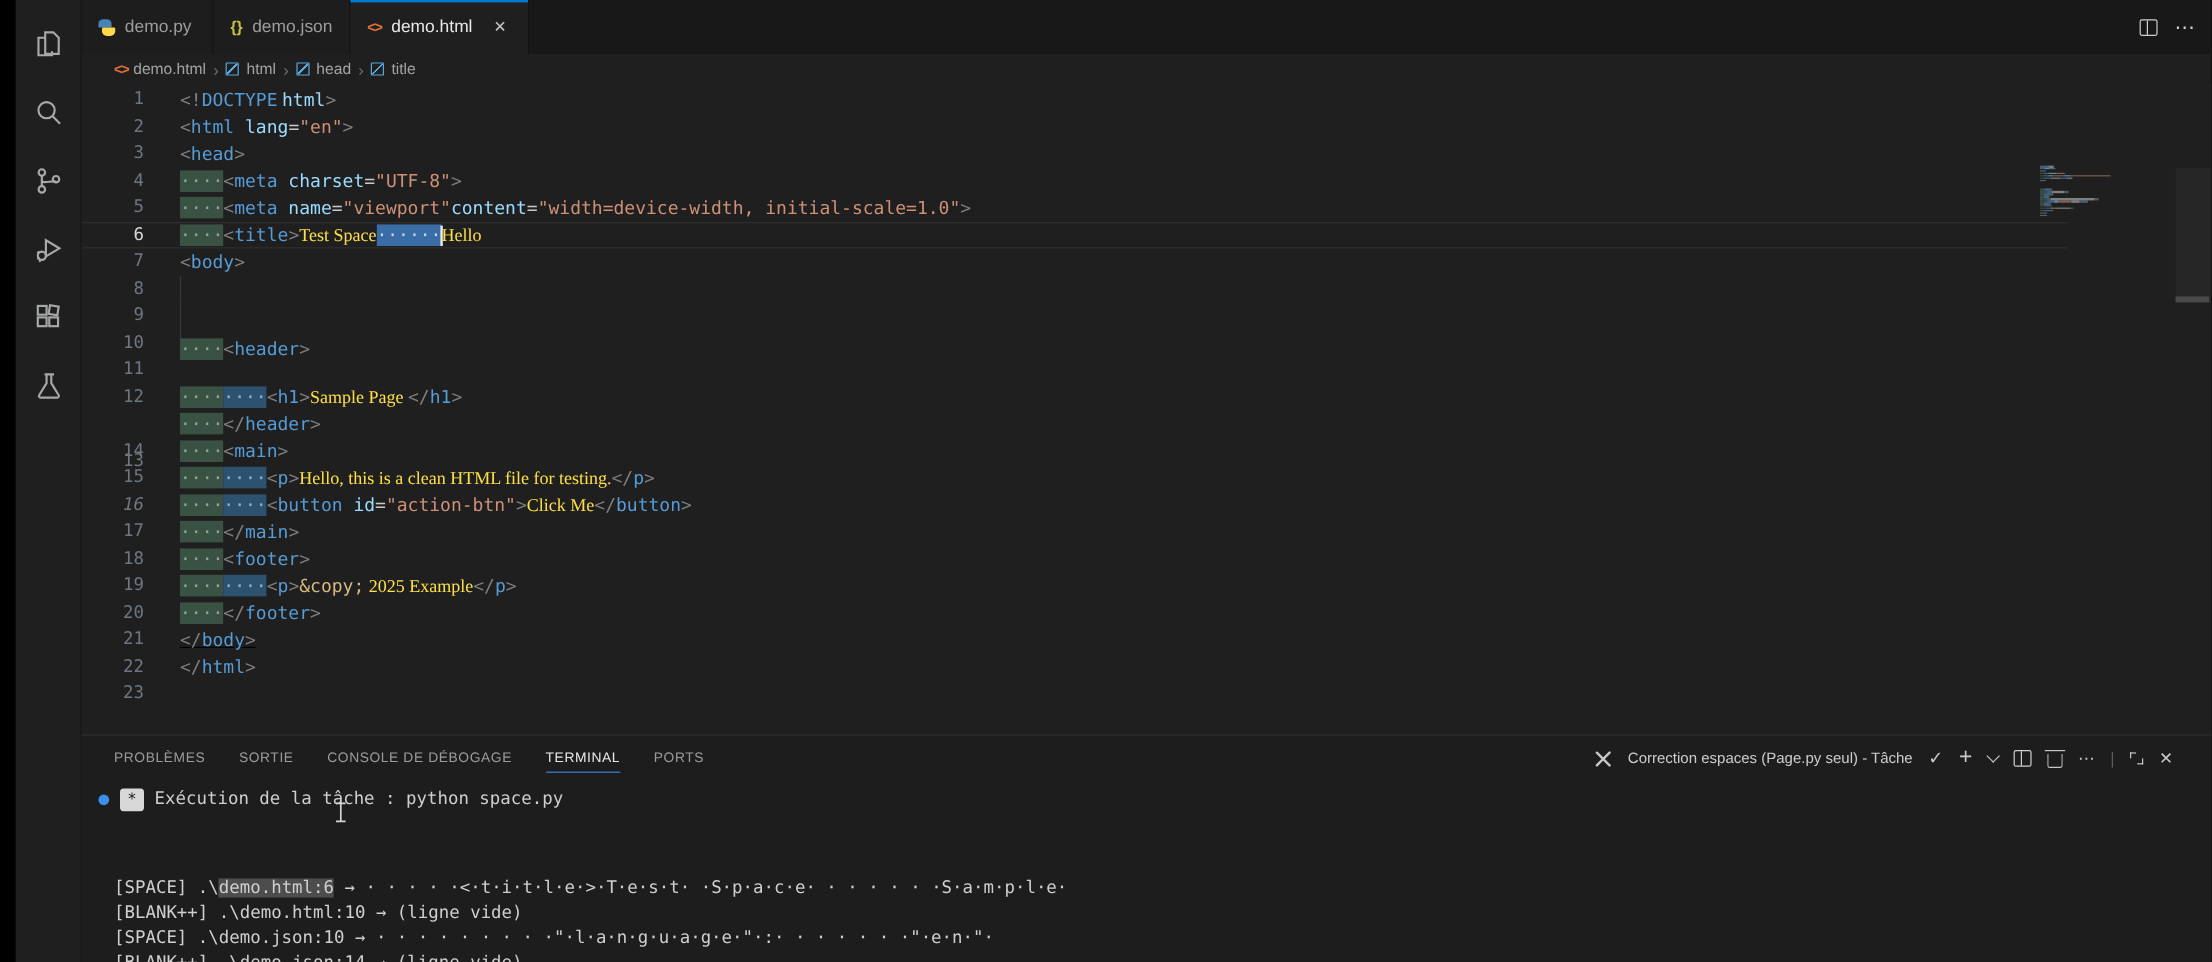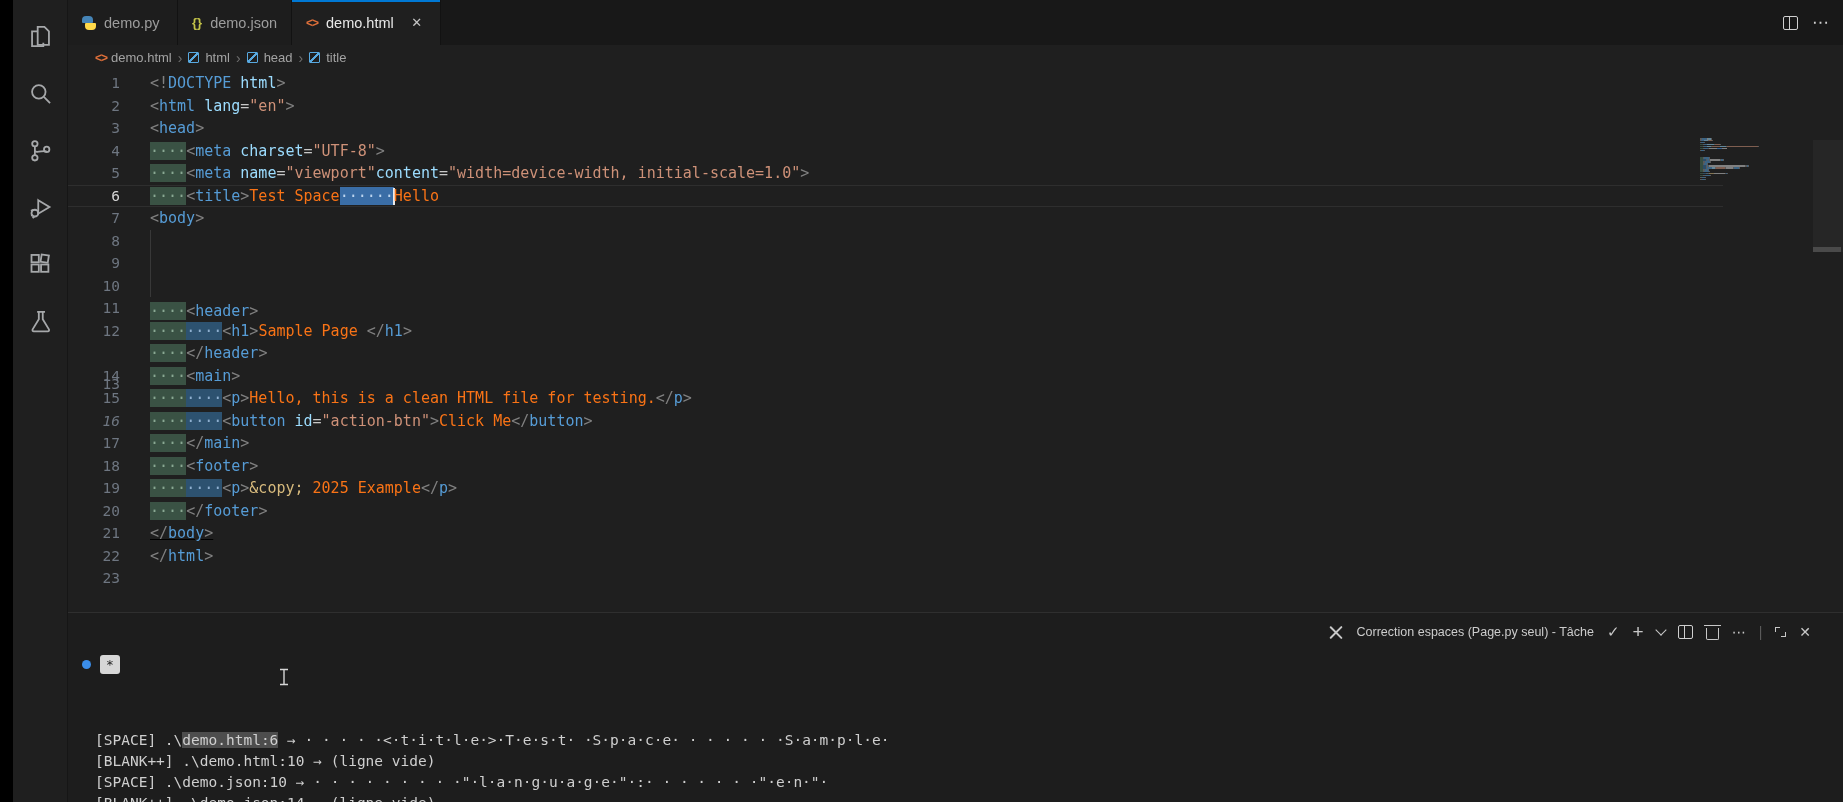--- a/index.html
+++ b/index.html
@@ -45,21 +45,21 @@
   #gutter,#code,#rowhl{position:absolute;top:2px;}
   #gutter{left:0;width:60px;}
   .ln-num{position:absolute;right:8px;width:52px;text-align:right;font-size:14.5px;line-height:22.5px;color:#6e7681;}
   .ln-num.cur{color:#d7d7d7;}
   #rowhl{left:0;right:0;}
   .current-row{position:absolute;left:0;right:120px;height:22.5px;border-top:1px solid rgba(255,255,255,0.07);
                border-bottom:1px solid rgba(255,255,255,0.07);box-sizing:border-box;}
   #code{left:82px;right:0;}
   .code-line{position:absolute;left:0;white-space:pre;font-size:15px;line-height:22.5px;}
   .tk-tag{color:#569cd6;} .tk-pun{color:#808080;} .tk-att{color:#9cdcfe;}
-  .tk-str{color:#ce9178;} .tk-txt{color:#f97316;} .tk-ent{color:#d7ba7d;} .tk-eq{color:#c8c8c8;}
+  .tk-str{color:#ce9178;} .tk-txt{color:#fde047;font-family:Liberation Serif, serif;} .tk-ent{color:#d7ba7d;} .tk-eq{color:#c8c8c8;}
   .tk-ws{color:#4f4f4f;}
   .bg-g{background:#3a5244;color:#8aa893;}
   .bg-b{background:#2d5270;color:#8fb0d0;}
   .bg-s{background:#3a6da6;color:#bcd5f0;}
   .cursor{display:inline-block;width:2px;height:17px;background:#eaeaea;vertical-align:text-bottom;margin:0 -1px;}
   .guide{display:inline-block;width:1px;height:22.5px;background:#383838;vertical-align:top;}
 
   
   #minimap{position:absolute;top:68px;right:53px;width:90px;cursor:pointer;}
   .mm-row{height:1.5px;margin-bottom:0.45px;white-space:nowrap;font-size:0;}
@@ -228,21 +228,21 @@
         <div class="code-line" style="top: 0px;"><span class="tk-pun">&lt;!</span><span class="tk-tag">DOCTYPE</span><span class="tk-txt"> </span><span class="tk-att">html</span><span class="tk-pun">&gt;</span></div>
         <div class="code-line" style="top: 22.5px;"><span class="tk-pun">&lt;</span><span class="tk-tag">html</span><span class="tk-att"> lang</span><span class="tk-eq">=</span><span class="tk-str">"en"</span><span class="tk-pun">&gt;</span></div>
         <div class="code-line" style="top: 45px;"><span class="tk-pun">&lt;</span><span class="tk-tag">head</span><span class="tk-pun">&gt;</span></div>
         <div class="code-line" style="top: 67.5px;"><span class="tk-ws bg-g">····</span><span class="tk-pun">&lt;</span><span class="tk-tag">meta</span><span class="tk-att"> charset</span><span class="tk-eq">=</span><span class="tk-str">"UTF-8"</span><span class="tk-pun">&gt;</span></div>
         <div class="code-line" style="top: 90px;"><span class="tk-ws bg-g">····</span><span class="tk-pun">&lt;</span><span class="tk-tag">meta</span><span class="tk-att"> name</span><span class="tk-eq">=</span><span class="tk-str">"viewport"</span><span class="tk-att">content</span><span class="tk-eq">=</span><span class="tk-str">"width=device-width, initial-scale=1.0"</span><span class="tk-pun">&gt;</span></div>
         <div class="code-line" style="top: 112.5px;"><span class="tk-ws bg-g">····</span><span class="tk-pun">&lt;</span><span class="tk-tag">title</span><span class="tk-pun">&gt;</span><span class="tk-txt">Test Space</span><span class="tk-ws bg-s">······</span><span class="cursor"></span><span class="tk-txt">Hello</span></div>
         <div class="code-line" style="top: 135px;"><span class="tk-pun">&lt;</span><span class="tk-tag">body</span><span class="tk-pun">&gt;</span></div>
         <div class="code-line" style="top: 157.5px;"><span class="guide"></span></div>
         <div class="code-line" style="top: 180px;"><span class="guide"></span></div>
         <div class="code-line" style="top: 202.5px;"><span class="guide"></span></div>
-        <div class="code-line" style="top: 228px;"><span class="tk-ws bg-g">····</span><span class="tk-pun">&lt;</span><span class="tk-tag">header</span><span class="tk-pun">&gt;</span></div>
+        <div class="code-line" style="top: 208px;"><span class="tk-ws bg-g">····</span><span class="tk-pun">&lt;</span><span class="tk-tag">header</span><span class="tk-pun">&gt;</span></div>
         <div class="code-line" style="top: 247.5px;"><span class="tk-ws bg-g">····</span><span class="tk-ws bg-b">····</span><span class="tk-pun">&lt;</span><span class="tk-tag">h1</span><span class="tk-pun">&gt;</span><span class="tk-txt">Sample Page </span><span class="tk-pun">&lt;/</span><span class="tk-tag">h1</span><span class="tk-pun">&gt;</span></div>
         <div class="code-line" style="top: 270px;"><span class="tk-ws bg-g">····</span><span class="tk-pun">&lt;/</span><span class="tk-tag">header</span><span class="tk-pun">&gt;</span></div>
         <div class="code-line" style="top: 292.5px;"><span class="tk-ws bg-g">····</span><span class="tk-pun">&lt;</span><span class="tk-tag">main</span><span class="tk-pun">&gt;</span></div>
         <div class="code-line" style="top: 315px;"><span class="tk-ws bg-g">····</span><span class="tk-ws bg-b">····</span><span class="tk-pun">&lt;</span><span class="tk-tag">p</span><span class="tk-pun">&gt;</span><span class="tk-txt">Hello, this is a clean HTML file for testing.</span><span class="tk-pun">&lt;/</span><span class="tk-tag">p</span><span class="tk-pun">&gt;</span></div>
         <div class="code-line" style="top: 337.5px;"><span class="tk-ws bg-g">····</span><span class="tk-ws bg-b">····</span><span class="tk-pun">&lt;</span><span class="tk-tag">button</span><span class="tk-att"> id</span><span class="tk-eq">=</span><span class="tk-str">"action-btn"</span><span class="tk-pun">&gt;</span><span class="tk-txt">Click Me</span><span class="tk-pun">&lt;/</span><span class="tk-tag">button</span><span class="tk-pun">&gt;</span></div>
         <div class="code-line" style="top: 360px;"><span class="tk-ws bg-g">····</span><span class="tk-pun">&lt;/</span><span class="tk-tag">main</span><span class="tk-pun">&gt;</span></div>
         <div class="code-line" style="top: 382.5px;"><span class="tk-ws bg-g">····</span><span class="tk-pun">&lt;</span><span class="tk-tag">footer</span><span class="tk-pun">&gt;</span></div>
         <div class="code-line" style="top: 405px;"><span class="tk-ws bg-g">····</span><span class="tk-ws bg-b">····</span><span class="tk-pun">&lt;</span><span class="tk-tag">p</span><span class="tk-pun">&gt;</span><span class="tk-ent">&amp;copy;</span><span class="tk-txt"> 2025 Example</span><span class="tk-pun">&lt;/</span><span class="tk-tag">p</span><span class="tk-pun">&gt;</span></div>
         <div class="code-line" style="top: 427.5px;"><span class="tk-ws bg-g">····</span><span class="tk-pun">&lt;/</span><span class="tk-tag">footer</span><span class="tk-pun">&gt;</span></div>
         <div class="code-line" style="top: 450px; text-decoration: underline;"><span class="tk-pun">&lt;/</span><span class="tk-tag">body</span><span class="tk-pun">&gt;</span></div>
@@ -272,20 +272,27 @@
         <div class="mm-row"><span class="mm-seg" style="width: 3.2px; background: rgb(58, 82, 68); opacity: 0.9;"></span><span class="mm-seg" style="width: 1.6px; background: rgb(138, 138, 138);"></span><span class="mm-seg" style="width: 4.8px; background: rgb(86, 156, 214);"></span><span class="mm-seg" style="width: 1px; background: rgb(138, 138, 138);"></span></div>
         <div class="mm-row"><span class="mm-seg" style="width: 1.6px; background: rgb(138, 138, 138);"></span><span class="mm-seg" style="width: 3.2px; background: rgb(86, 156, 214);"></span><span class="mm-seg" style="width: 1px; background: rgb(138, 138, 138);"></span></div>
         <div class="mm-row"><span class="mm-seg" style="width: 1.6px; background: rgb(138, 138, 138);"></span><span class="mm-seg" style="width: 3.2px; background: rgb(86, 156, 214);"></span><span class="mm-seg" style="width: 1px; background: rgb(138, 138, 138);"></span></div>
         <div class="mm-row"></div>
       </div>
     <div id="scrollbar"></div>
     <div id="hbar"></div>
   </div>
 
   <div id="panel">
+    <div id="panel-tabs">
+        <div class="ptab">PROBLÈMES</div>
+        <div class="ptab">SORTIE</div>
+        <div class="ptab">CONSOLE DE DÉBOGAGE</div>
+        <div class="ptab active">TERMINAL</div>
+        <div class="ptab">PORTS</div>
+      </div>
     <div id="panel-right">
       <span class="i-tools"></span>
       <span id="task-label">Correction espaces (Page.py seul) - Tâche</span>
       <span id="panel-action-slot" style="display:flex;gap:13px;align-items:center;">
           <span class="pa" style="font-size: 15px;">✓</span>
           <span class="pa" style="font-size: 19px;">+</span>
           <span class="pa">
             <span class="i-chev"></span>
           </span>
           <span class="pa">
@@ -299,20 +306,21 @@
           <span class="pa">
             <span class="i-expand"></span>
           </span>
           <span class="pa">✕</span>
         </span>
     </div>
     <div id="terminal" class="mono">
       <div id="task-line">
         <span id="task-dot"></span>
         <span id="task-badge">*</span>
+        <span>Exécution de la tâche : python space.py</span>
       </div>
       <div id="term-lines"><div class="term-line"><span>[SPACE] .\</span><span class="term-hl">demo.html:6</span><span> → · · · · ·&lt;·t·i·t·l·e·&gt;·T·e·s·t· ·S·p·a·c·e· · · · · · ·S·a·m·p·l·e·</span></div><div class="term-line"><span>[BLANK++] .\demo.html:10 → (ligne vide)</span></div><div class="term-line"><span>[SPACE] .\demo.json:10 → · · · · · · · · ·"·l·a·n·g·u·a·g·e·"·:· · · · · · ·"·e·n·"·</span></div><div class="term-line"><span>[BLANK++] .\demo.json:14 → (ligne vide)</span></div></div>
     </div>
   </div>
 </div>
 
 <div id="mouse-cursor">
   <svg width="12" height="18" viewBox="0 0 12 18">
       <g stroke="#d6d6d6" stroke-width="1.4" fill="none">
         <path d="M2 1.5h8M6 1.5v15M2 16.5h8"></path>

